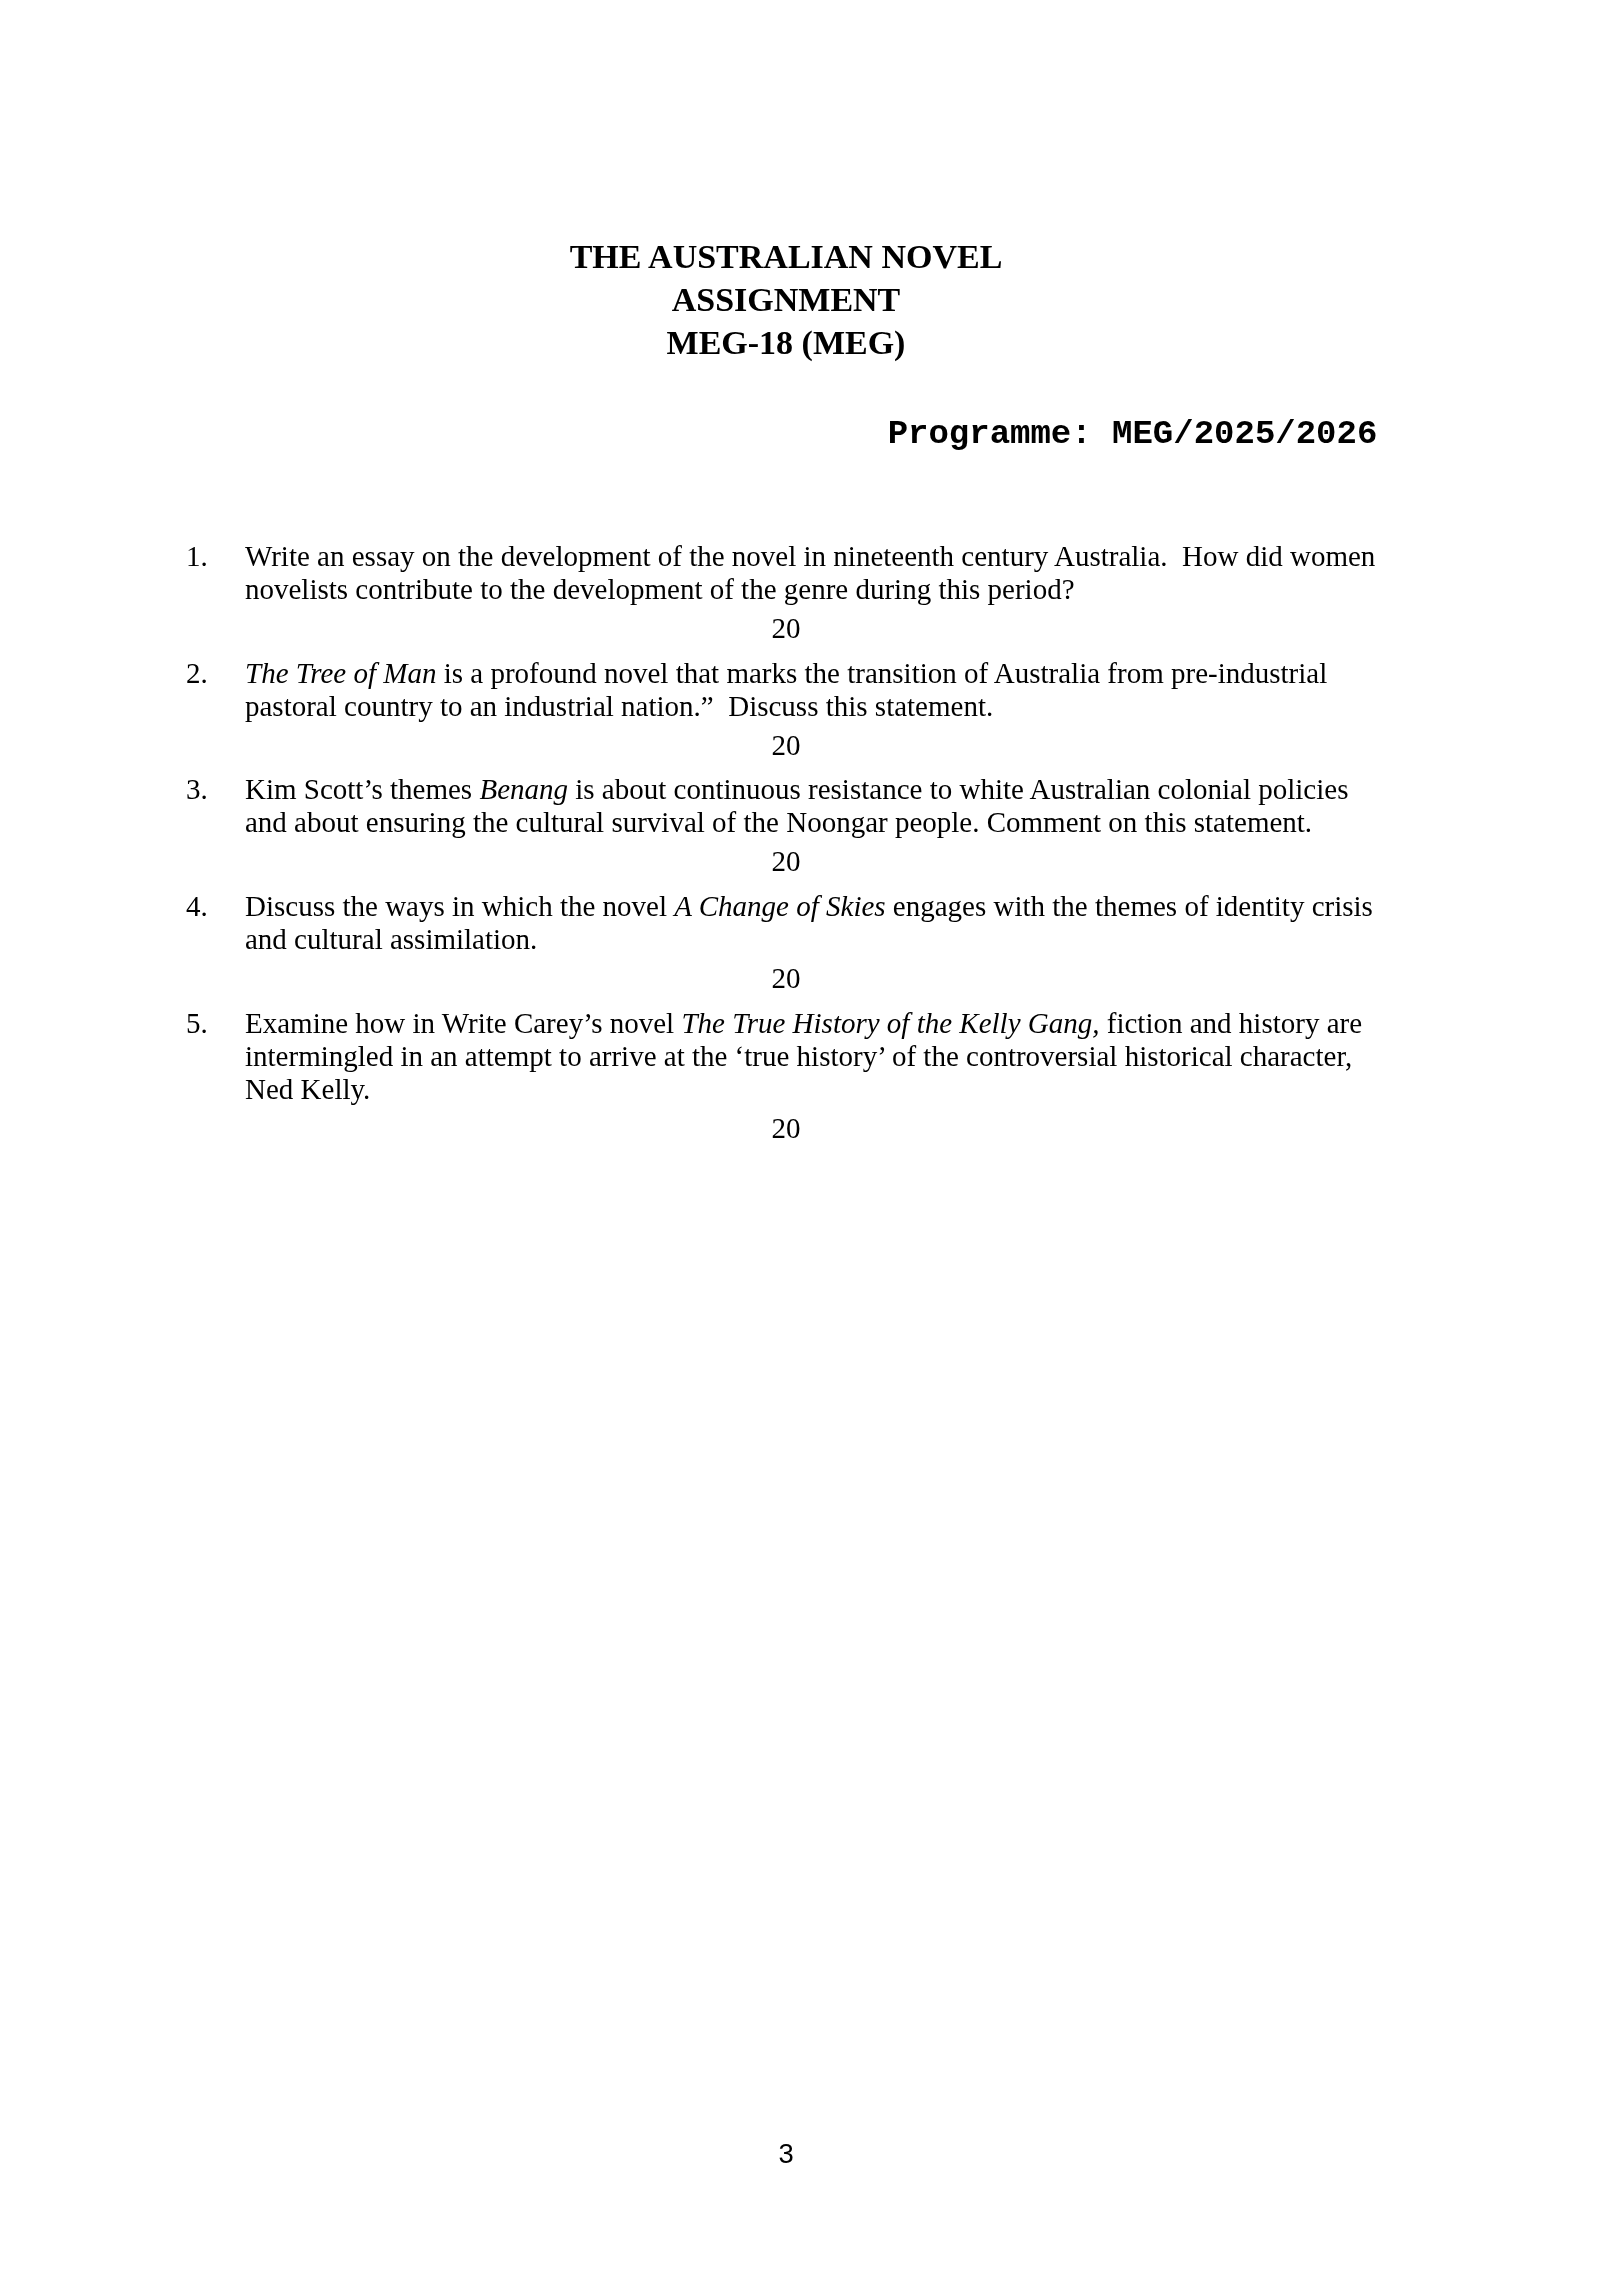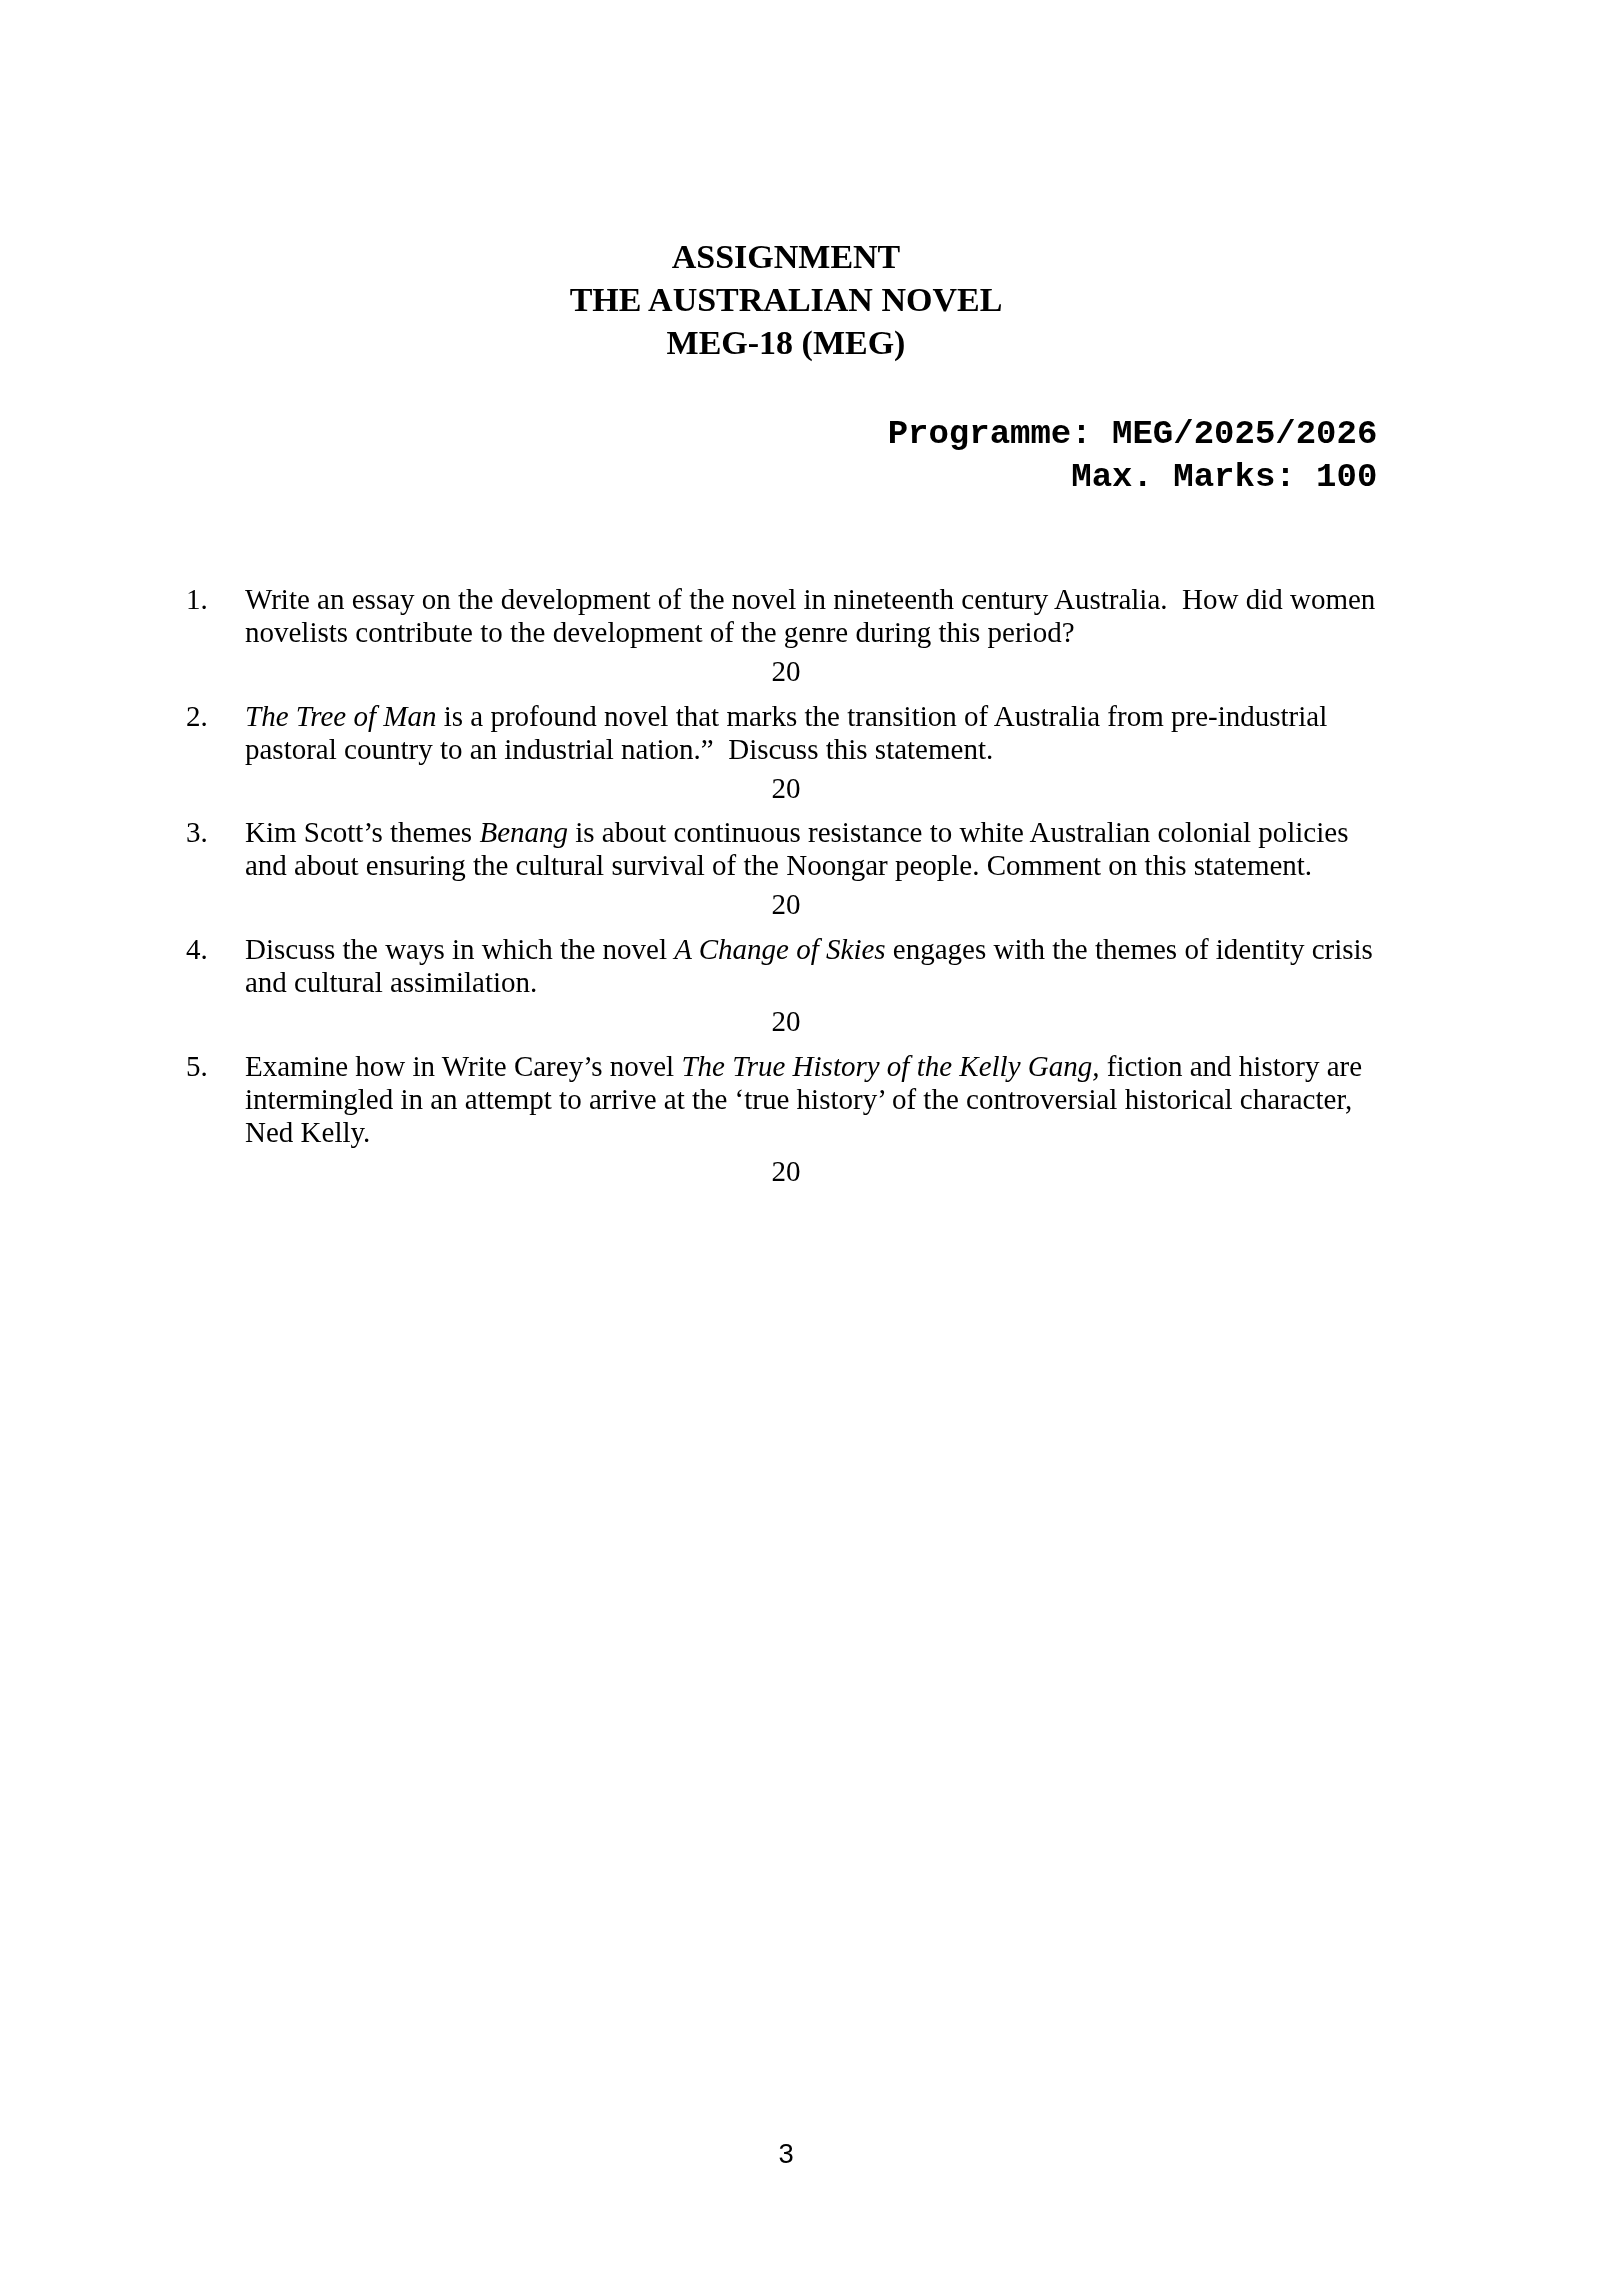--- a/index.html
+++ b/index.html
@@ -74,28 +74,27 @@
     line-height: 33px;
   }
 </style>
 </head>
 <body>
 
 <div class="page" style="background: rgb(255, 255, 255); color: rgb(0, 0, 0);">
   <div class="content">
 
     <div class="title-block">
+      <div>THE AUSTRALIAN NOVEL</div>
       <div>ASSIGNMENT</div>
-      <div>THE AUSTRALIAN NOVEL</div>
       <div>MEG-18 (MEG)</div>
     </div>
 
     <div class="programme-block">
       <div>Programme: MEG/2025/2026</div>
-      <div>Max. Marks: 100</div>
     </div>
 
     <div class="questions" id="questions">
   <div class="question">
     <div class="q-row">
       <div class="q-num">1.</div>
       <div class="q-text"><span>Write an essay on the development of the novel in nineteenth century Australia.&nbsp; How did women novelists contribute to the development of the genre during this period?</span></div>
     </div>
     <div class="q-marks">20</div>
   </div>

